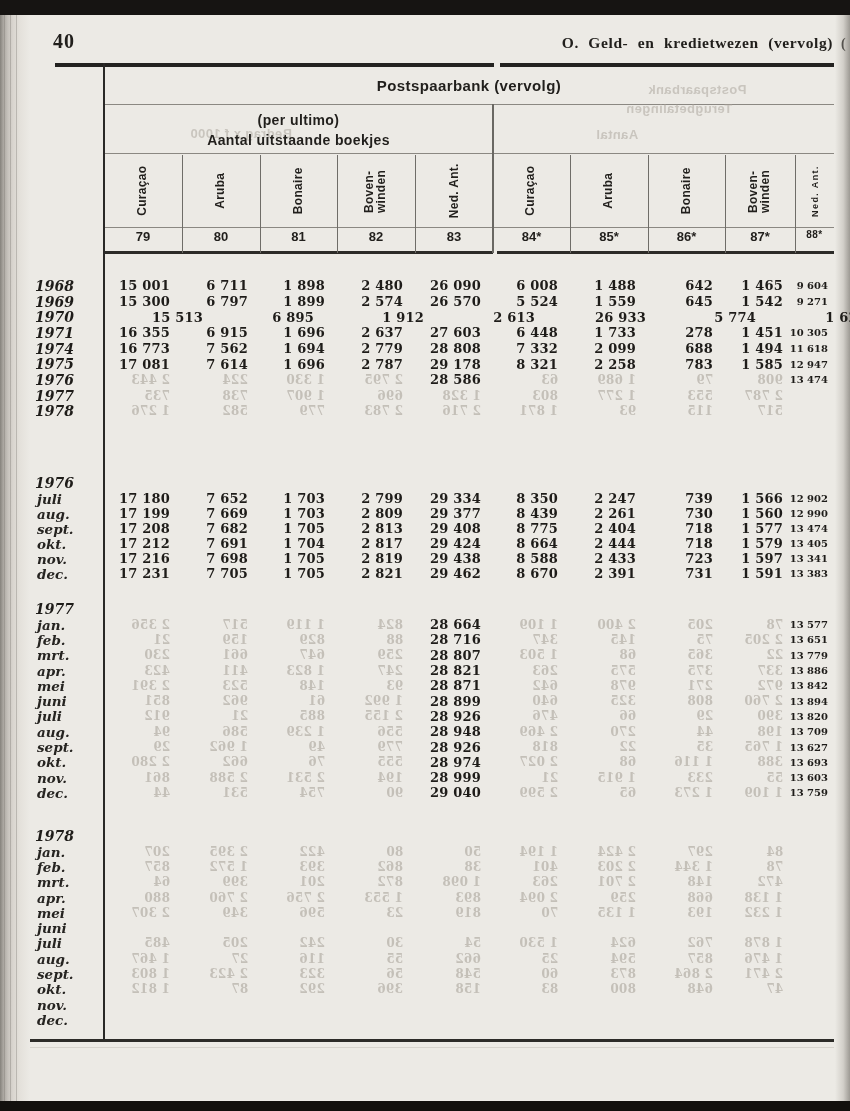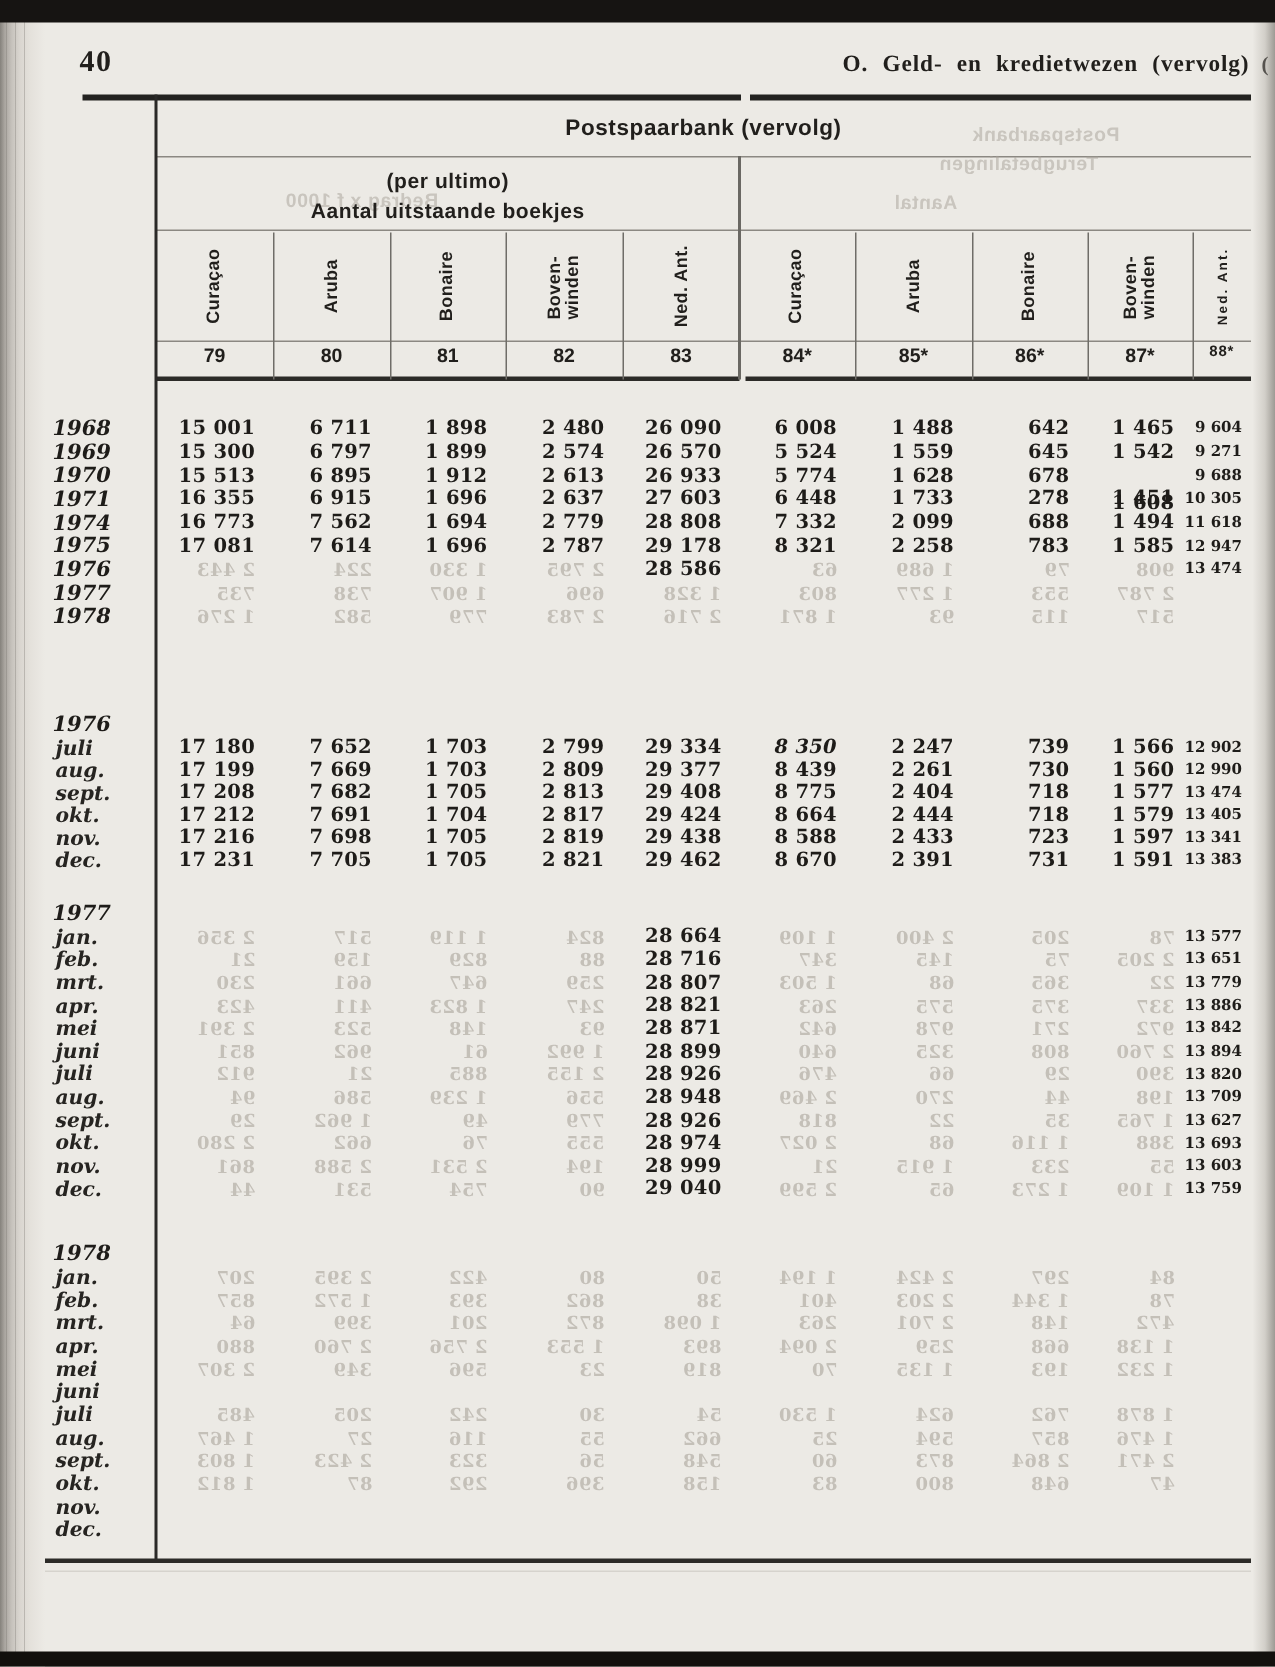--- a/index.html
+++ b/index.html
@@ -21,21 +21,21 @@
   .hline{position:absolute;height:1px;background:#8b8882;z-index:2}
   .rule-thick{height:3.5px;background:#232220}
   .rule-mid{height:2.5px;background:#2c2b28}
   .vline{position:absolute;z-index:2}
   .colcell{position:absolute;top:156px;height:70px;display:flex;align-items:center;justify-content:center;z-index:3}
   .rot{transform:rotate(-90deg);font:700 12px "Liberation Sans",sans-serif;line-height:11.5px;white-space:pre;letter-spacing:.3px;text-align:left}
   .rot-sm{font-size:9px;letter-spacing:1.4px;line-height:10px}
   .codecell{position:absolute;top:229px;height:22px;line-height:22px;text-align:center;font:700 13px "Liberation Sans",sans-serif;z-index:3}
   .code-sm{font-size:10px;letter-spacing:.5px}
   .block{position:absolute;left:29px;width:805px;z-index:3}
-  .row{display:flex;align-items:center}
+  .row{display:flex;align-items:flex-end}
   .cell{flex:0 0 auto;height:100%;display:flex;align-items:center;overflow:visible}
   .num{justify-content:flex-end;padding-right:12px;font:700 13px "DejaVu Serif",serif;letter-spacing:.2px;color:#1e1c19;white-space:pre}
   .num-sm{font-size:10px;padding-right:6px;letter-spacing:0}
   .lab-year{font:700 14px "DejaVu Serif",serif;font-style:italic;padding-left:6px;color:#1e1c19;white-space:pre}
   .lab-month{font:600 13.5px "DejaVu Serif",serif;font-style:italic;padding-left:8px;color:#262421;white-space:pre}
   .ghost{display:inline-block;transform:scaleX(-1);color:#a49e95;opacity:.55;filter:blur(.4px);
     font:700 12px "DejaVu Serif",serif;letter-spacing:.3px;white-space:pre}
   .gword{position:absolute;transform:scaleX(-1);color:#a7a198;opacity:.5;filter:blur(.45px);
     font:700 13px "Liberation Sans",sans-serif;letter-spacing:.4px;z-index:2;white-space:pre}
 </style>
@@ -143,21 +143,21 @@
           <div class="cell num" style="width: 78px;">6 797</div>
           <div class="cell num" style="width: 77px;">1 899</div>
           <div class="cell num" style="width: 78px;">2 574</div>
           <div class="cell num" style="width: 78px;">26 570</div>
           <div class="cell num" style="width: 77px;">5 524</div>
           <div class="cell num" style="width: 78px;">1 559</div>
           <div class="cell num" style="width: 77px;">645</div>
           <div class="cell num" style="width: 70px;">1 542</div>
           <div class="cell num num-sm" style="width: 39px;">9 271</div>
         </div>
-        <div class="row" style="height: 15.7px;">
+        <div class="row" style="height: 15.7px; gap: 33px;">
           <div class="cell lab-year" style="width: 75px;">1970</div>
           <div class="cell num" style="width: 78px;">15 513</div>
           <div class="cell num" style="width: 78px;">6 895</div>
           <div class="cell num" style="width: 77px;">1 912</div>
           <div class="cell num" style="width: 78px;">2 613</div>
           <div class="cell num" style="width: 78px;">26 933</div>
           <div class="cell num" style="width: 77px;">5 774</div>
           <div class="cell num" style="width: 78px;">1 628</div>
           <div class="cell num" style="width: 77px;">678</div>
           <div class="cell num" style="width: 70px; margin-top: 36px;">1 608</div>
@@ -246,21 +246,21 @@
         <div class="row" style="height: 17px;">
           <div class="cell lab-year" style="width: 75px;">1976</div>
         </div>
         <div class="row" style="height: 15px;">
           <div class="cell lab-month" style="width: 75px;">juli</div>
           <div class="cell num" style="width: 78px;">17 180</div>
           <div class="cell num" style="width: 78px;">7 652</div>
           <div class="cell num" style="width: 77px;">1 703</div>
           <div class="cell num" style="width: 78px;">2 799</div>
           <div class="cell num" style="width: 78px;">29 334</div>
-          <div class="cell num" style="width: 77px; font-style: italic;">8 350</div>
+          <div class="cell num" style="width: 77px;">8 350</div>
           <div class="cell num" style="width: 78px;">2 247</div>
           <div class="cell num" style="width: 77px;">739</div>
           <div class="cell num" style="width: 70px;">1 566</div>
           <div class="cell num num-sm" style="width: 39px;">12 902</div>
         </div>
         <div class="row" style="height: 15px;">
           <div class="cell lab-month" style="width: 75px;">aug.</div>
           <div class="cell num" style="width: 78px;">17 199</div>
           <div class="cell num" style="width: 78px;">7 669</div>
           <div class="cell num" style="width: 77px;">1 703</div>

